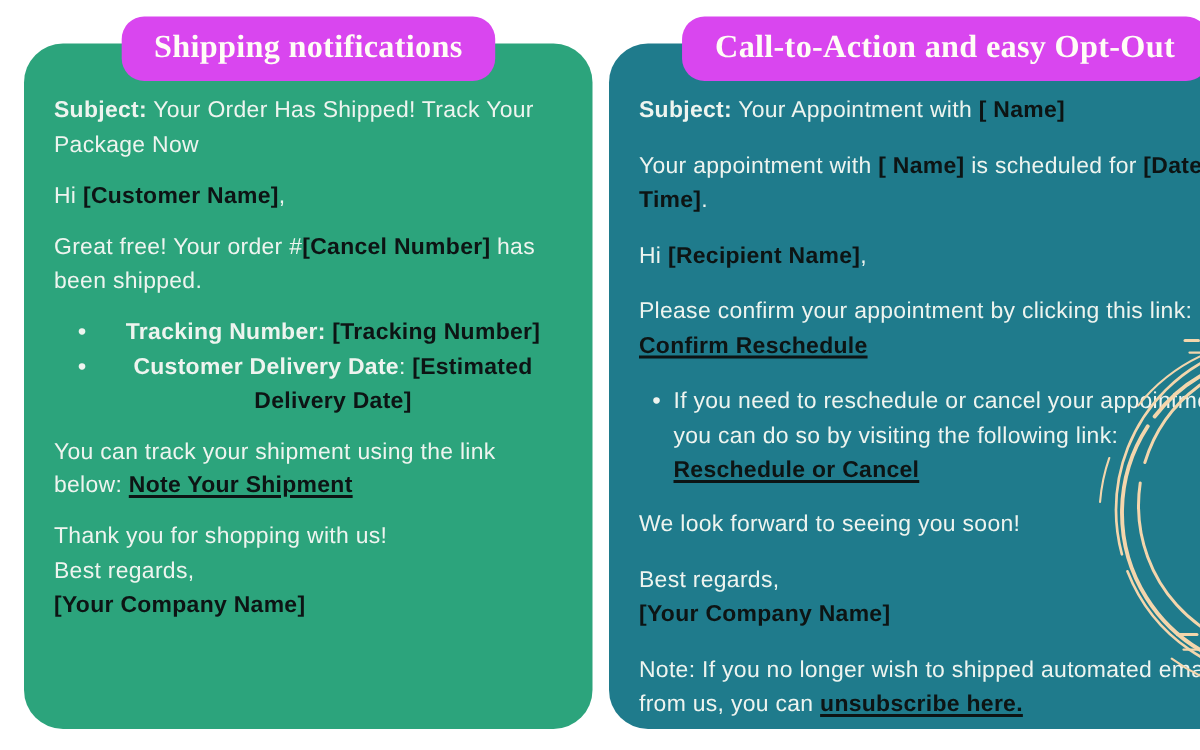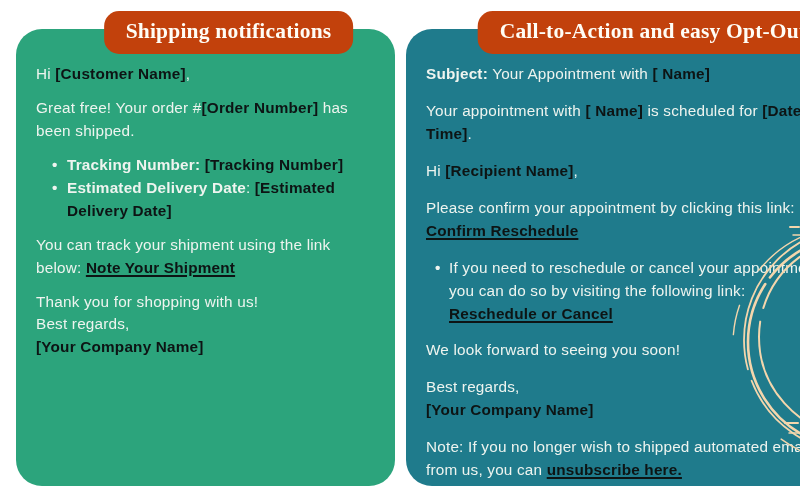--- a/index.html
+++ b/index.html
@@ -22,30 +22,29 @@
     color:#eef4ef;
   }
   .card-left  { left:16px;  width:379px; background:#2ca47c; }
   .card-right { left:406px; width:448px; background:#1f7b8c; }
 
   .pill {
     position:absolute;
     top:-18px;
     left:50%;
     transform:translateX(-50%);
-    background:#c2410c;
+    background:#d946ef;
     color:#fffdf6;
     font-family:"Liberation Serif", serif;
     font-weight:700;
     font-size:21.5px;
     letter-spacing:0.2px;
     padding:4px 22px 7px;
     border-radius:15px;
     white-space:nowrap;
-    margin-left:23px;
   }
 
   .card p  { margin:0 0 11px; }
   .card-right p { margin:0 0 14px; }
   .card p.tight { margin-bottom:0; }
 
   .b  { font-weight:700; }                       
   .dk { font-weight:700; color:#0d1414; }        
   .lnk {
     font-weight:700; color:#0d1414;
@@ -58,44 +57,45 @@
   ul { list-style:none; margin:0 0 11px; }
   .card-left  ul { margin-left:16px; }
   .card-right ul { margin-left:9px;  margin-bottom:14px; }
   li { position:relative; padding-left:15px; }
   .card-right li { padding-left:14px; }
   li::before {
     content:"\2022";
     position:absolute; left:0; top:0;
     color:#eef4ef; font-weight:700;
   }
-  .card-left li { font-weight:700; }
+  .card-left li { font-weight:700;text-align:center; }
 
   .deco {
     position:absolute;
     left:727px; top:211px;
     width:73px; height:264px;
     pointer-events:none;
   }
   .deco circle, .deco path { fill:none; stroke:#f4d6ac; stroke-linecap:round; }
 </style>
 </head>
 <body>
 
 <section class="card card-left">
   <div class="pill">Shipping notifications</div>
 
+  <p><span class="b">Subject:</span><span> Your Order Has Shipped! Track Your Package Now</span></p>
 
   <p><span>Hi </span><span class="dk">[Customer Name]</span><span>,</span></p>
 
-  <p><span>Great free! Your order #</span><span class="dk">[Order Number]</span><span> has been shipped.</span></p>
+  <p><span>Great free! Your order #</span><span class="dk">[Cancel Number]</span><span> has been shipped.</span></p>
 
   <ul>
     <li><span>Tracking Number: </span><span class="dk">[Tracking Number]</span></li>
-    <li><span>Estimated Delivery Date</span><span style="font-weight:400">: </span><span class="dk">[Estimated Delivery Date]</span></li>
+    <li><span>Customer Delivery Date</span><span style="font-weight:400">: </span><span class="dk">[Estimated Delivery Date]</span></li>
   </ul>
 
   <p><span>You can track your shipment using the link below: </span><span class="lnk">Note Your Shipment</span></p>
 
 
   <p class="tight">Thank you for shopping with us!</p>
   <p class="tight">Best regards,</p>
   <p class="tight dk">[Your Company Name]</p>
 </section>
 

